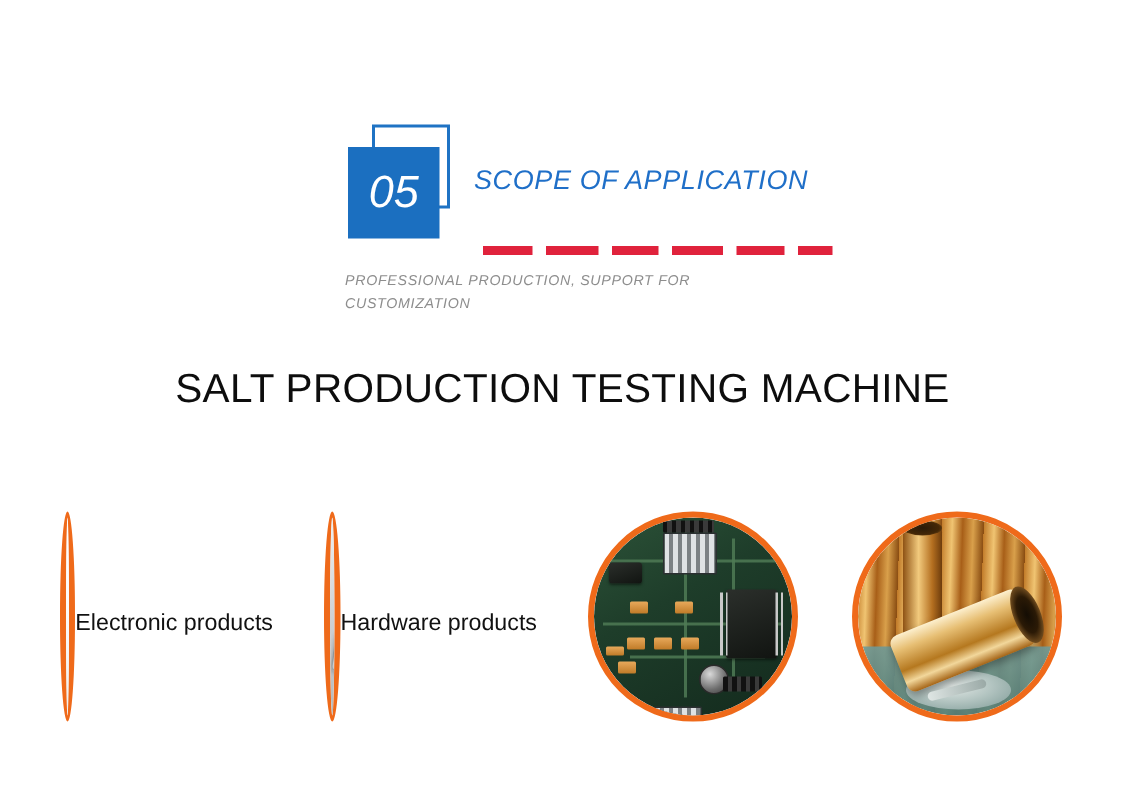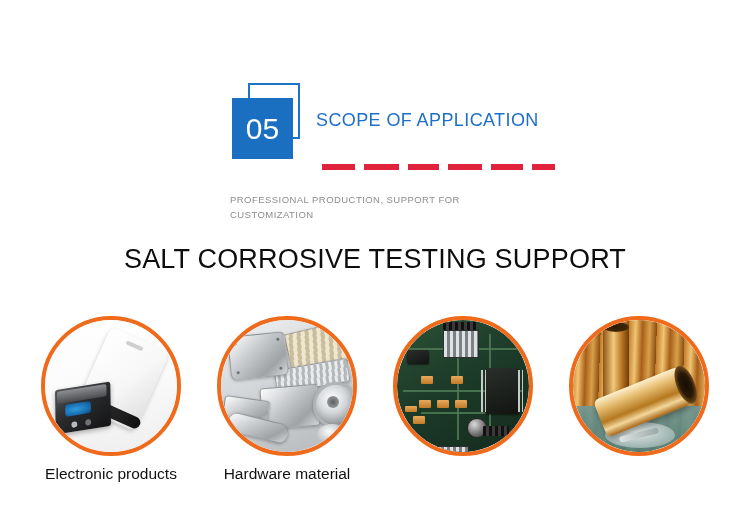--- a/index.html
+++ b/index.html
@@ -18,20 +18,21 @@
     overflow: hidden;
   }
 
   
   .header-block {
     position: absolute;
     left: 0;
     top: 0;
     width: 750px;
     height: 230px;
+    font-style: italic;
   }
 
   .badge {
     position: absolute;
     left: 229px;
     top: 83px;
     width: 78px;
     height: 78px;
   }
   .badge-outline {
@@ -101,21 +102,20 @@
   .sub-caption {
     position: absolute;
     left: 230px;
     top: 180px;
     width: 260px;
     font-size: 9.5px;
     line-height: 15px;
     color: #8d8d8d;
     letter-spacing: 0.45px;
     font-family: "Liberation Sans", sans-serif;
-    margin-top: 12px;
   }
 
   
   .main-heading {
     position: absolute;
     left: 0;
     top: 244px;
     width: 750px;
     text-align: center;
     font-size: 27px;
@@ -132,21 +132,20 @@
     top: 316px;
     width: 750px;
     height: 190px;
     display: flex;
     justify-content: center;
     gap: 34px;
   }
   .card {
     width: 142px;
     display: flex;
-    flex-direction: column;
     align-items: center;
   }
   .circle {
     position: relative;
     width: 140px;
     height: 140px;
     border-radius: 50%;
     border: 4px solid #ef6a1a;
     box-sizing: border-box;
     overflow: hidden;
@@ -418,21 +417,21 @@
       <span class="dash w2"></span>
       <span class="dash w3"></span>
       <span class="dash w4"></span>
       <span class="dash w5"></span>
       <span class="dash w6"></span>
     </div>
 
     <div class="sub-caption">PROFESSIONAL PRODUCTION, SUPPORT FOR CUSTOMIZATION</div>
   </div>
 
-  <div class="main-heading">SALT CORROSIVE TESTING SUPPORT</div>
+  <div class="main-heading">SALT PRODUCTION TESTING MACHINE</div>
 
   <div class="cards">
 
     <div class="card">
       <div class="circle">
         <div class="circle-inner">
           <div class="sc-elec">
             <div class="elec-hdd">
               <div class="elec-hdd-logo"></div>
             </div>
@@ -462,21 +461,21 @@
               <span class="hw-dot" style="right:5px;bottom:5px"></span>
             </div>
             <div class="hw-block hw-b4"></div>
             <div class="hw-block hw-b5"></div>
             <div class="hw-block hw-b6"></div>
             <div class="hw-ring"></div>
             <div class="hw-ring2"></div>
           </div>
         </div>
       </div>
-      <div class="card-label">Hardware material</div>
+      <div class="card-label">Hardware products</div>
     </div>
 
     <div class="card">
       <div class="circle">
         <div class="circle-inner">
           <div class="sc-pcb">
             <span class="pcb-trace" style="left:6px;top:28px;width:120px;height:2px"></span>
             <span class="pcb-trace" style="left:6px;top:70px;width:120px;height:2px"></span>
             <span class="pcb-trace" style="left:60px;top:10px;width:2px;height:110px"></span>
             <span class="pcb-trace" style="left:92px;top:14px;width:2px;height:100px"></span>

